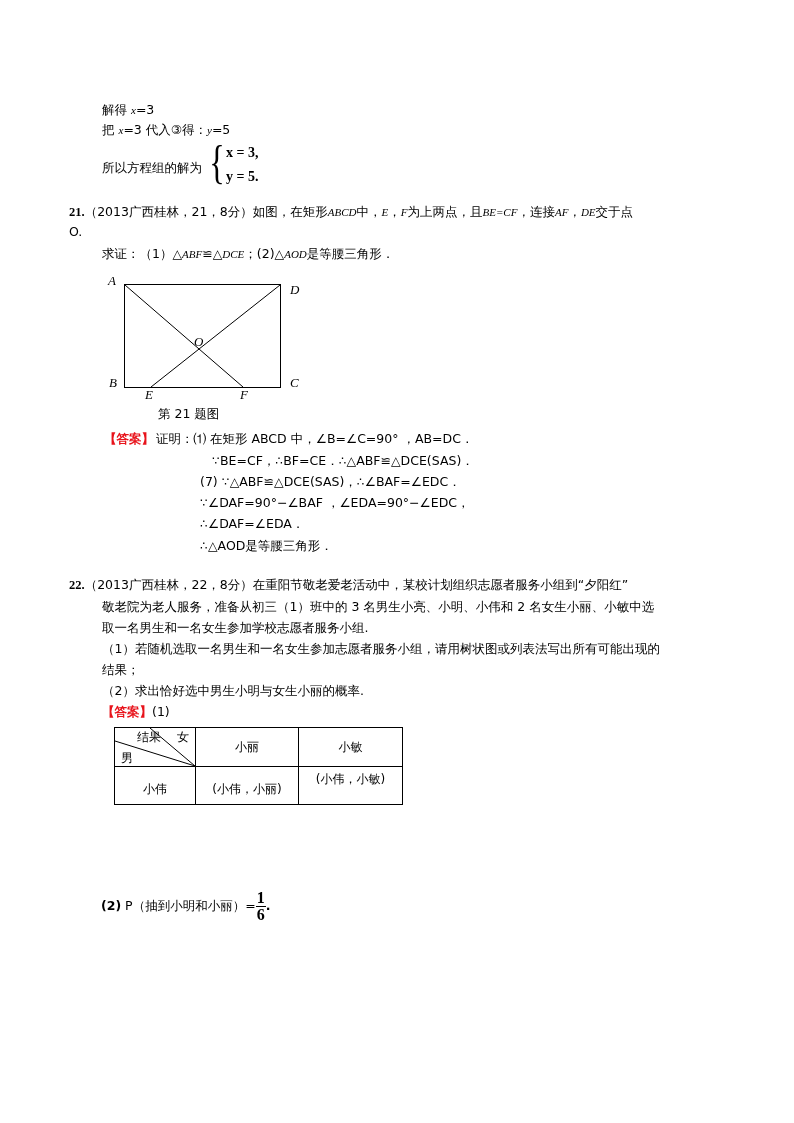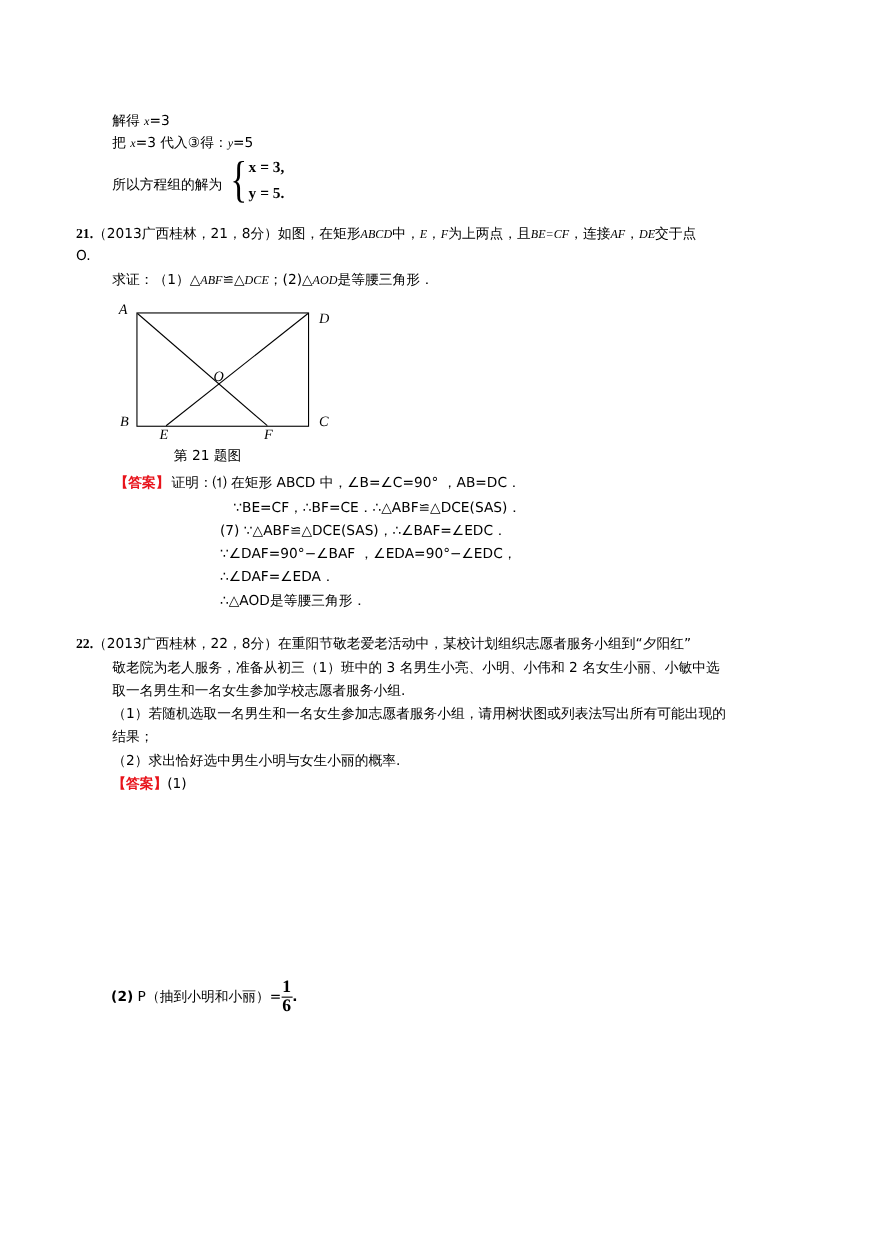--- a/index.html
+++ b/index.html
@@ -74,19 +74,37 @@
 <div class="abs" style="left:102px;top:620px;">取一名男生和一名女生参加学校志愿者服务小组.</div>
 <div class="abs" style="left:102px;top:641px;">（1）若随机选取一名男生和一名女生参加志愿者服务小组，请用树状图或列表法写出所有可能出现的</div>
 <div class="abs" style="left:102px;top:662px;">结果；</div>
 <div class="abs" style="left:102px;top:683px;">（2）求出恰好选中男生小明与女生小丽的概率.</div>
 <div class="abs" style="left:102px;top:704px;">
   <span class="red">【答案】</span><span>(1)</span>
 </div>
 
 <table class="res">
   <tbody>
+      <tr>
+    <td style="width:80px;height:38px;position:relative;">
+      <svg width="80" height="38" style="position:absolute;left:0;top:0;">
+        <line x1="0" y1="13" x2="80" y2="38" stroke="#000" stroke-width="1"></line>
+        <line x1="35" y1="0" x2="80" y2="38" stroke="#000" stroke-width="1"></line>
+      </svg>
+      <span style="position:absolute;left:22px;top:1px;">结果</span>
+      <span style="position:absolute;left:62px;top:1px;">女</span>
+      <span style="position:absolute;left:6px;top:22px;">男</span>
+    </td>
+    <td style="width:102px;">小丽</td>
+    <td style="width:103px;">小敏</td>
+  </tr>
+  <tr style="height:38px;">
+    <td style="padding-top:8px;">小伟</td>
+    <td style="padding-top:8px;">(小伟，小丽)</td>
+    <td style="vertical-align:top;padding-top:4px;">(小伟，小敏)</td>
+  </tr>
 </tbody>
   </table>
 
 <div class="abs" style="left:101px;top:888px;line-height:36px;">
   <span style="font-weight:bold;">(2)</span>
   <span>P（抽到小明和小丽）=</span><span class="frac"><span class="num">1</span><span>6</span></span><span style="font-weight:bold;">.</span>
 </div>
 
 </body></html>

